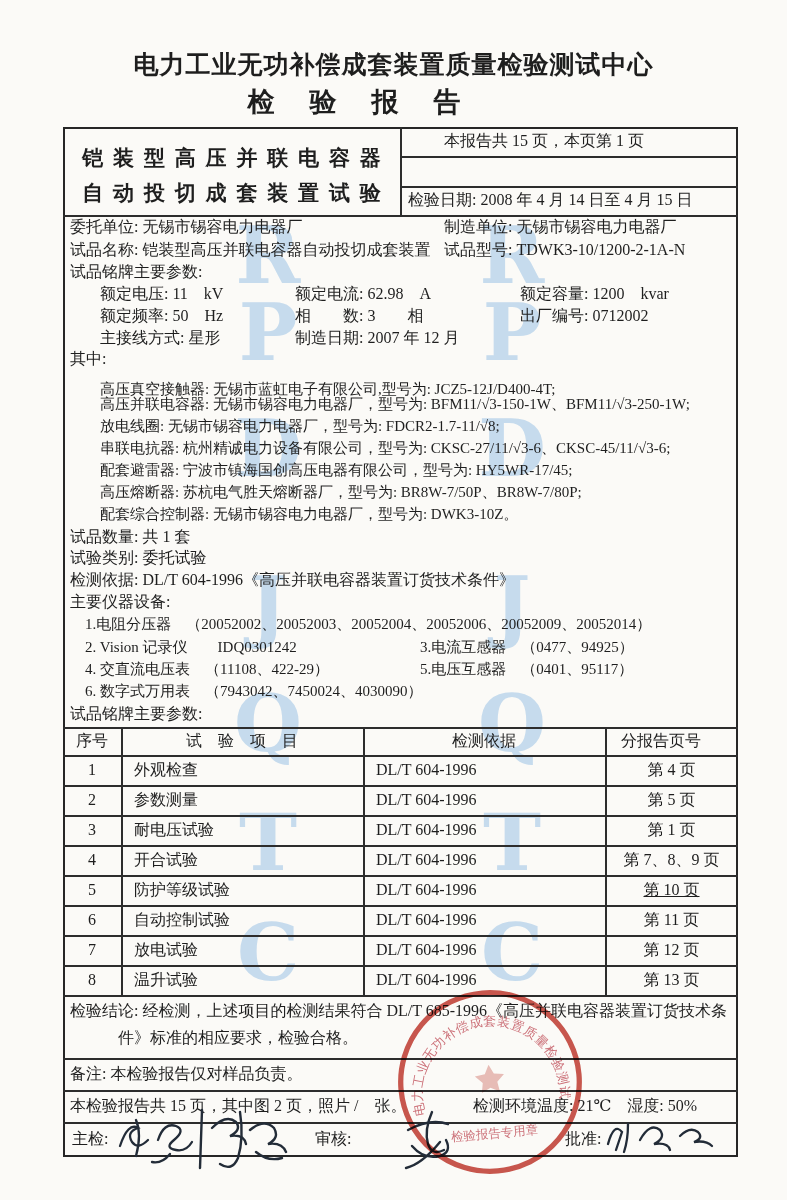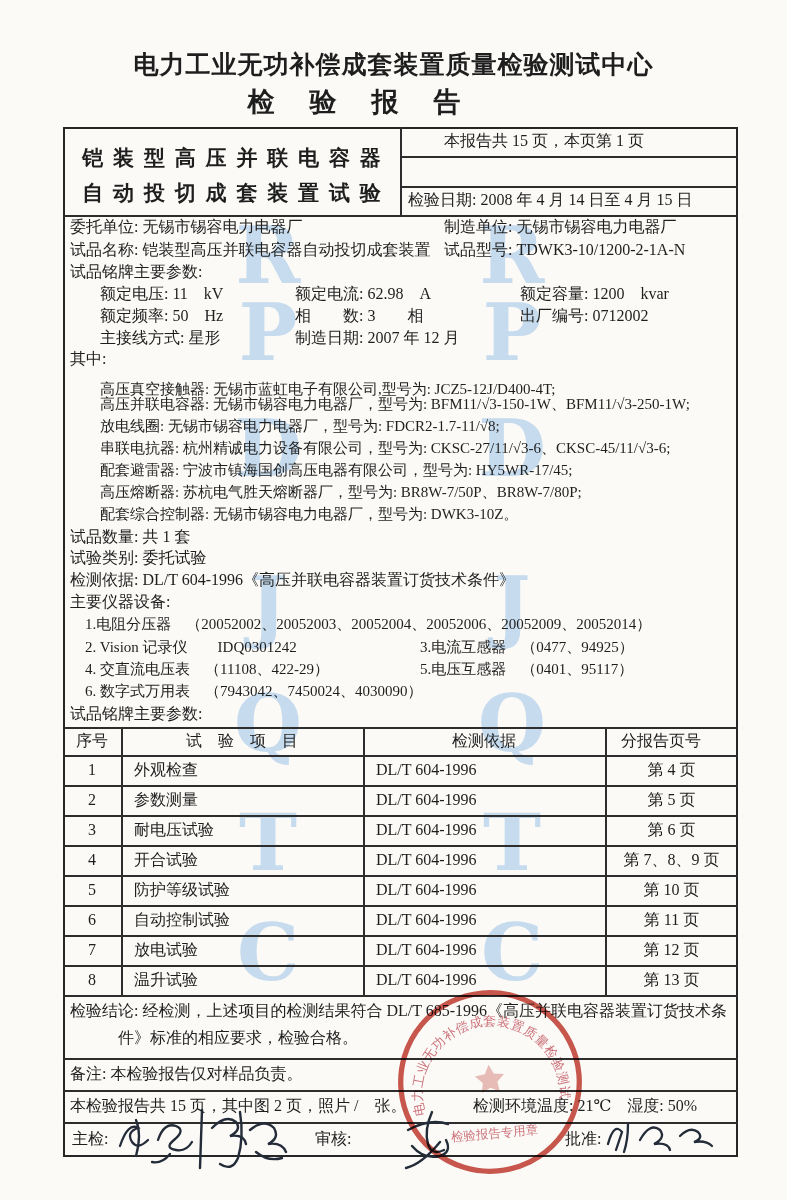--- a/index.html
+++ b/index.html
@@ -127,31 +127,31 @@
   <div class="t cellc z2" style="left:605px;top:759px;width:133px;">第 4 页</div>
 
   <div class="t cellc z2" style="left:63px;top:789px;width:58px;">2</div>
   <div class="t z2" style="left:134px;top:789px;">参数测量</div>
   <div class="t z2" style="left:376px;top:789px;">DL/T 604-1996</div>
   <div class="t cellc z2" style="left:605px;top:789px;width:133px;">第 5 页</div>
 
   <div class="t cellc z2" style="left:63px;top:819px;width:58px;">3</div>
   <div class="t z2" style="left:134px;top:819px;">耐电压试验</div>
   <div class="t z2" style="left:376px;top:819px;">DL/T 604-1996</div>
-  <div class="t cellc z2" style="left:605px;top:819px;width:133px;">第 6 页</div>
+  <div class="t cellc z2" style="left:605px;top:819px;width:133px;">第 1 页</div>
 
   <div class="t cellc z2" style="left:63px;top:849px;width:58px;">4</div>
   <div class="t z2" style="left:134px;top:849px;">开合试验</div>
   <div class="t z2" style="left:376px;top:849px;">DL/T 604-1996</div>
   <div class="t cellc z2" style="left:605px;top:849px;width:133px;">第 7、8、9 页</div>
 
   <div class="t cellc z2" style="left:63px;top:879px;width:58px;">5</div>
   <div class="t z2" style="left:134px;top:879px;">防护等级试验</div>
   <div class="t z2" style="left:376px;top:879px;">DL/T 604-1996</div>
-  <div class="t cellc z2" style="left:605px;top:879px;width:133px;">第 10 页</div>
+  <div class="t cellc z2" style="left:605px;top:879px;width:133px;text-decoration:underline;">第 10 页</div>
 
   <div class="t cellc z2" style="left:63px;top:909px;width:58px;">6</div>
   <div class="t z2" style="left:134px;top:909px;">自动控制试验</div>
   <div class="t z2" style="left:376px;top:909px;">DL/T 604-1996</div>
   <div class="t cellc z2" style="left:605px;top:909px;width:133px;">第 11 页</div>
 
   <div class="t cellc z2" style="left:63px;top:939px;width:58px;">7</div>
   <div class="t z2" style="left:134px;top:939px;">放电试验</div>
   <div class="t z2" style="left:376px;top:939px;">DL/T 604-1996</div>
   <div class="t cellc z2" style="left:605px;top:939px;width:133px;">第 12 页</div>

